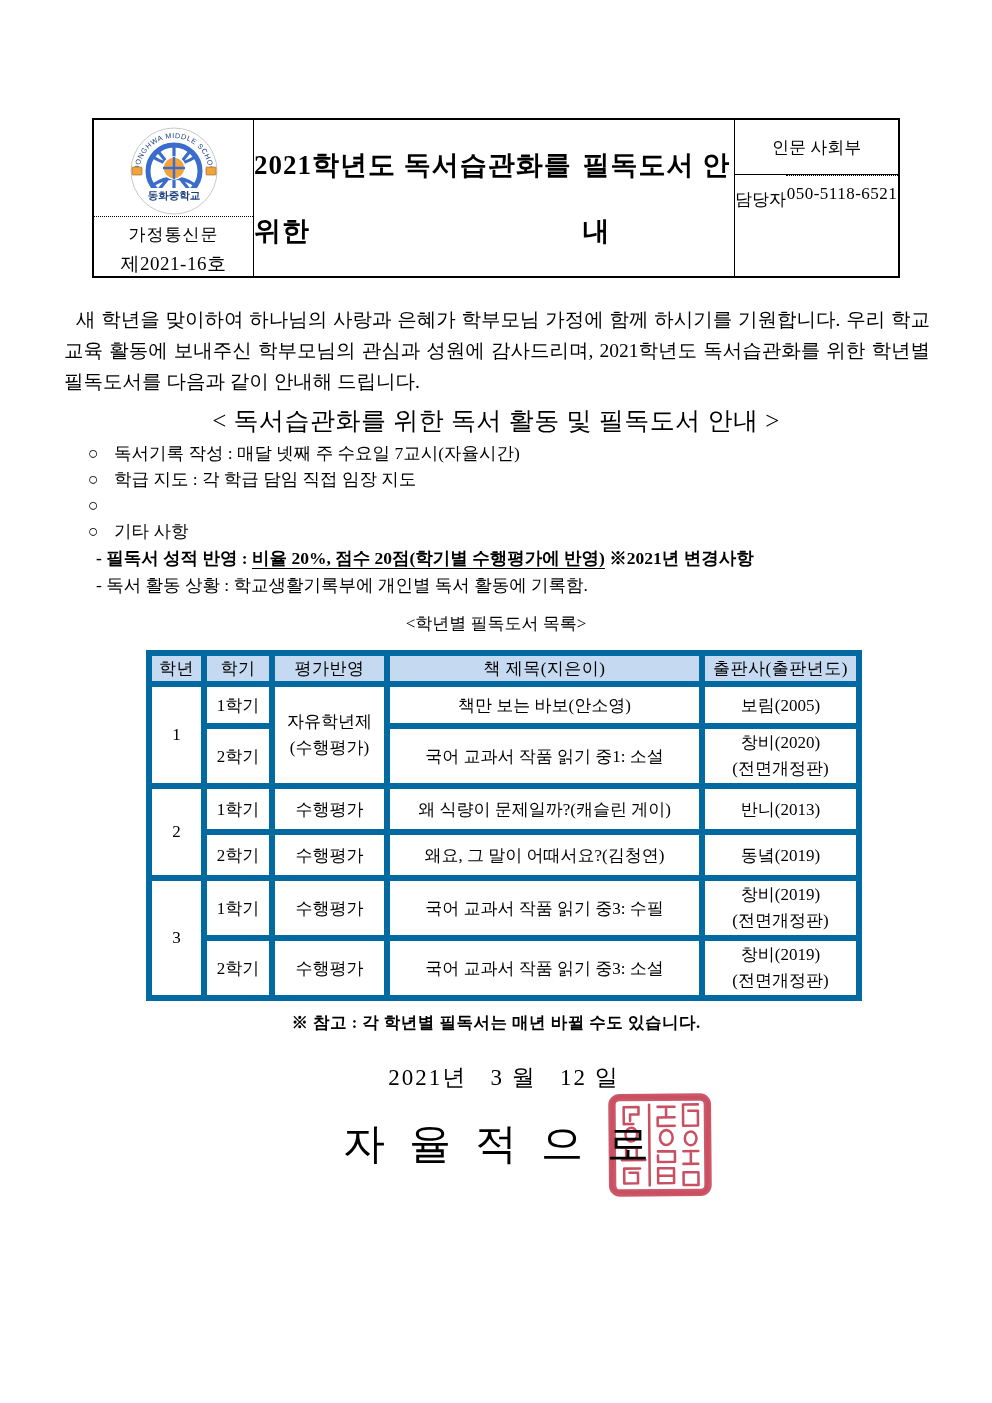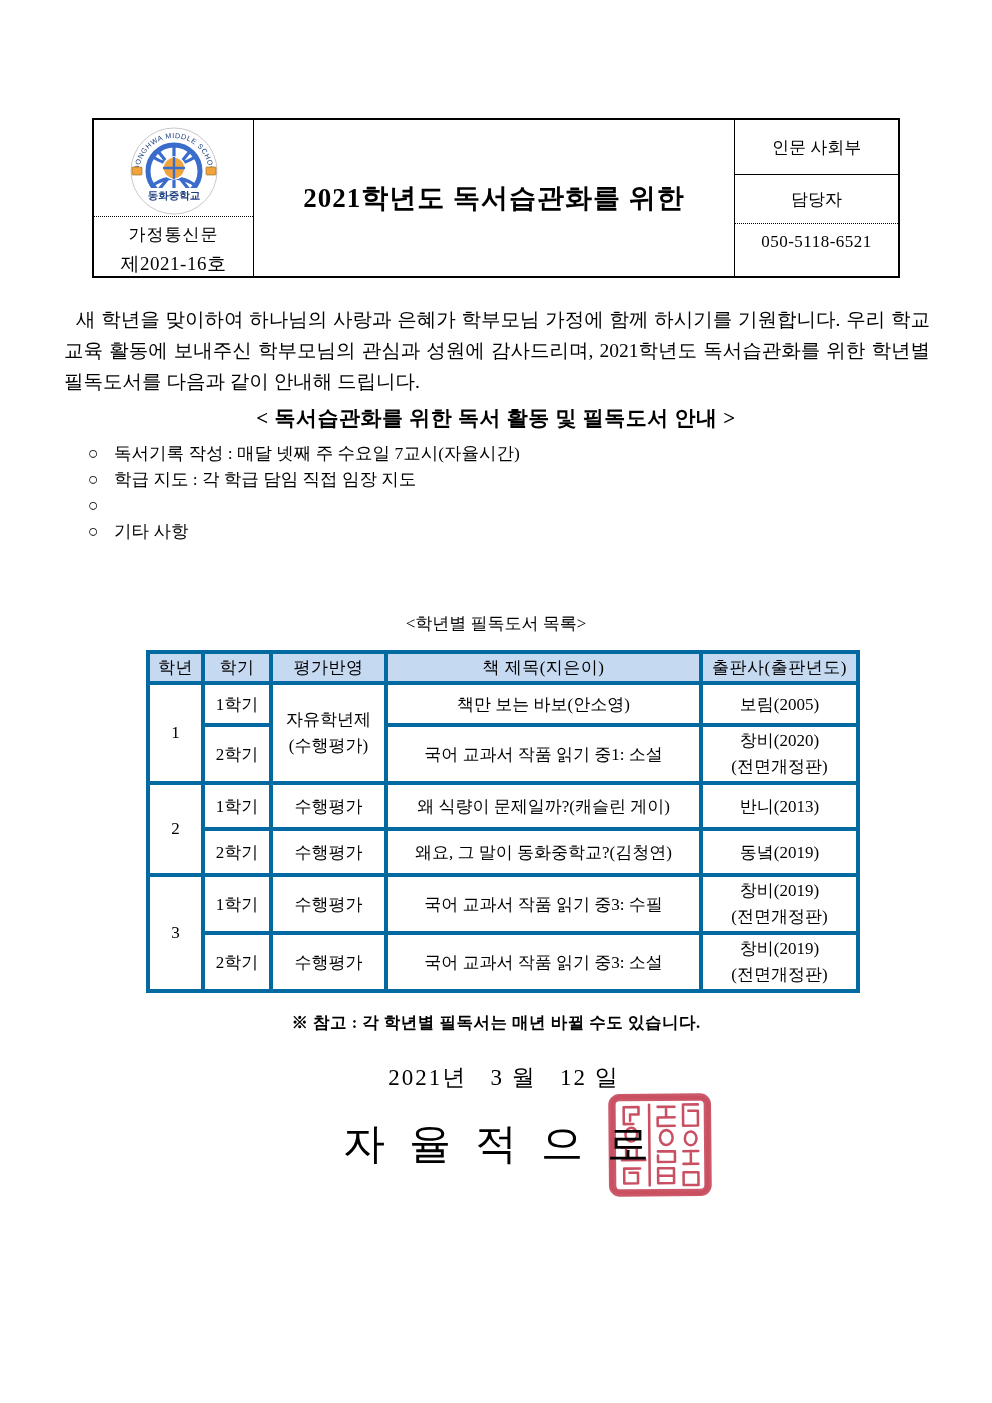--- a/index.html
+++ b/index.html
@@ -20,49 +20,49 @@
   .dh-logo { height:96px; display:flex; align-items:center; justify-content:center; padding-top:6px; }
   .dh-left-divider { width:100%; border-top:1.5px dotted #000; }
   .dh-doc-type { font-size:17px; margin-top:6px; letter-spacing:1px; }
   .dh-doc-num  { font-size:19px; margin-top:5px; letter-spacing:0.5px; }
   .dh-title {
     flex:1; display:flex; flex-direction:row; justify-content:center; align-items:center;
     font-size:27px; font-weight:bold; line-height:66px; letter-spacing:1px;
   }
   .dh-right { width:164px; border-left:1.5px solid #000; display:flex; flex-direction:column; }
   .dh-dept { height:55px; border-bottom:1.5px solid #000; display:flex; align-items:center; justify-content:center; font-size:17px; }
-  .dh-contact { flex:1; display:flex; flex-direction:column; }
+  .dh-contact { flex:1; display:flex; flex-direction:row; }
   .dh-contact-label { height:48px; display:flex; align-items:center; justify-content:center; font-size:17px; }
   .dh-contact-phone { border-top:1.5px dotted #000; flex:1; display:flex; align-items:flex-start; justify-content:center; padding-top:8px; font-size:17px; letter-spacing:0.5px; }
 
   
   .greeting {
     position:absolute; left:64px; top:304px; width:866px;
     font-size:19.5px; line-height:31px; text-align:justify; text-indent:12px;
     word-break:keep-all;
   }
   .section-heading {
     position:absolute; left:0; top:404px; width:100%;
-    text-align:center; font-weight:bold; font-size:21px; letter-spacing:0.5px;
+    text-align:center; font-weight:normal; font-size:25px; letter-spacing:0.5px;
   }
   .bullets { position:absolute; left:88px; top:440px; width:840px; font-size:17.5px; }
   .bullet-line { line-height:26px; display:flex; }
   .bullet-marker { width:26px; }
   .sub-items { position:absolute; left:96px; top:545px; width:830px; font-size:17.5px; }
   .sub-line { line-height:27px; white-space:pre; }
   .sub-line.bold { font-weight:bold; }
   .u { text-decoration:underline; text-underline-offset:4px; }
 
   
   .table-caption {
     position:absolute; left:0; top:612px; width:100%;
     text-align:center; font-size:17px;
   }
   table.reading { position:absolute; left:146px; top:650px; border-collapse:collapse; table-layout:fixed; background:#fff; }
-  table.reading, table.reading th, table.reading td { border:4px solid #0369a1; }
+  table.reading, table.reading th, table.reading td { border:6px solid #0369a1; }
   table.reading { border:2px solid #000; }
   table.reading th {
     background:var(--header_fill,#c5d9f1); font-weight:normal; font-size:17px;
     height:31px; border-bottom:2px solid #000; letter-spacing:0.5px;
   }
   table.reading td { font-size:17px; text-align:center; vertical-align:middle; padding:1px 4px; }
   .h42{height:42px} .h58{height:58px} .h46{height:46px} .h56{height:56px}
   tr.gtop > td { border-top:2px solid #000; }
   td.two-line div { line-height:26px; }
 
@@ -111,20 +111,21 @@
           <text x="45" y="73" text-anchor="middle" font-size="10.5" font-weight="bold" font-family="Liberation Sans, sans-serif" style="fill:var(--logo_navy,#1c3e7e)">동화중학교</text>
         </svg>
       </div>
       <div class="dh-left-divider"></div>
       <div class="dh-doc-type">가정통신문</div>
       <div class="dh-doc-num">제2021-16호</div>
     </div>
 
     <div class="dh-title">
       <div>2021학년도 독서습관화를 위한</div>
+      <div>필독도서 안내</div>
     </div>
 
     <div class="dh-right">
       <div class="dh-dept">인문 사회부</div>
       <div class="dh-contact">
         <div class="dh-contact-label">담당자</div>
         <div class="dh-contact-phone">050-5118-6521</div>
       </div>
     </div>
   </div>
@@ -144,20 +145,24 @@
     </div>
     <div class="bullet-line">
       <span class="bullet-marker">○</span>
     </div>
     <div class="bullet-line">
       <span class="bullet-marker">○</span>
       <span>기타 사항</span>
     </div>
   </div>
 
+  <div class="sub-items">
+    <div class="sub-line bold"><span>- 필독서 성적 반영 : </span><span class="u">비율 20%, 점수 20점(학기별 수행평가에 반영)</span><span> ※2021년 변경사항</span></div>
+    <div class="sub-line">- 독서 활동 상황 : 학교생활기록부에 개인별 독서 활동에 기록함.</div>
+  </div>
 
   <div class="table-caption">&lt;학년별 필독도서 목록&gt;</div>
 
   <table class="reading">
     <colgroup>
       <col style="width:55px">
         <col style="width:68px">
         <col style="width:115px">
         <col style="width:315px">
         <col style="width:157px">
@@ -193,21 +198,21 @@
       <tr class="h46 gtop">
         <td rowspan="2">2</td>
         <td>1학기</td>
         <td>수행평가</td>
         <td>왜 식량이 문제일까?(캐슬린 게이)</td>
         <td>반니(2013)</td>
       </tr>
       <tr class="h46">
         <td>2학기</td>
         <td>수행평가</td>
-        <td>왜요, 그 말이 동화중학교?(김청연)</td>
+        <td>왜요, 그 말이 어때서요?(김청연)</td>
         <td>동녘(2019)</td>
       </tr>
       <tr class="h56 gtop">
         <td rowspan="2">3</td>
         <td>1학기</td>
         <td>수행평가</td>
         <td>국어 교과서 작품 읽기 중3: 수필</td>
         <td class="two-line">
           <div>창비(2019)</div>
           <div>(전면개정판)</div>

